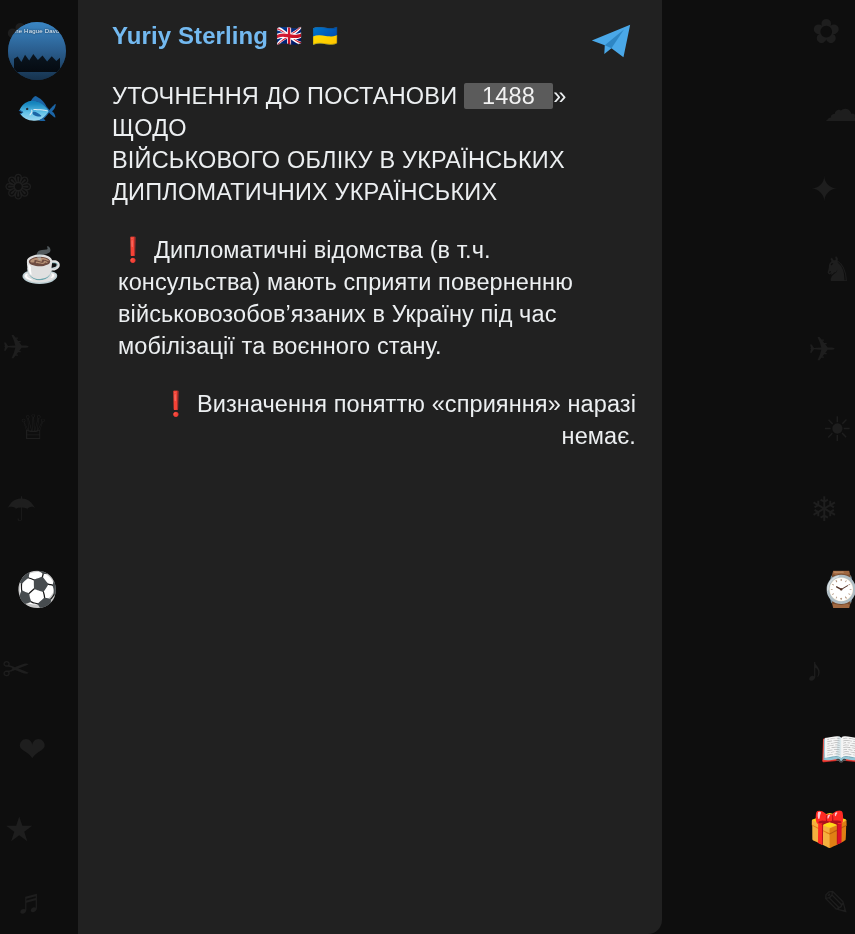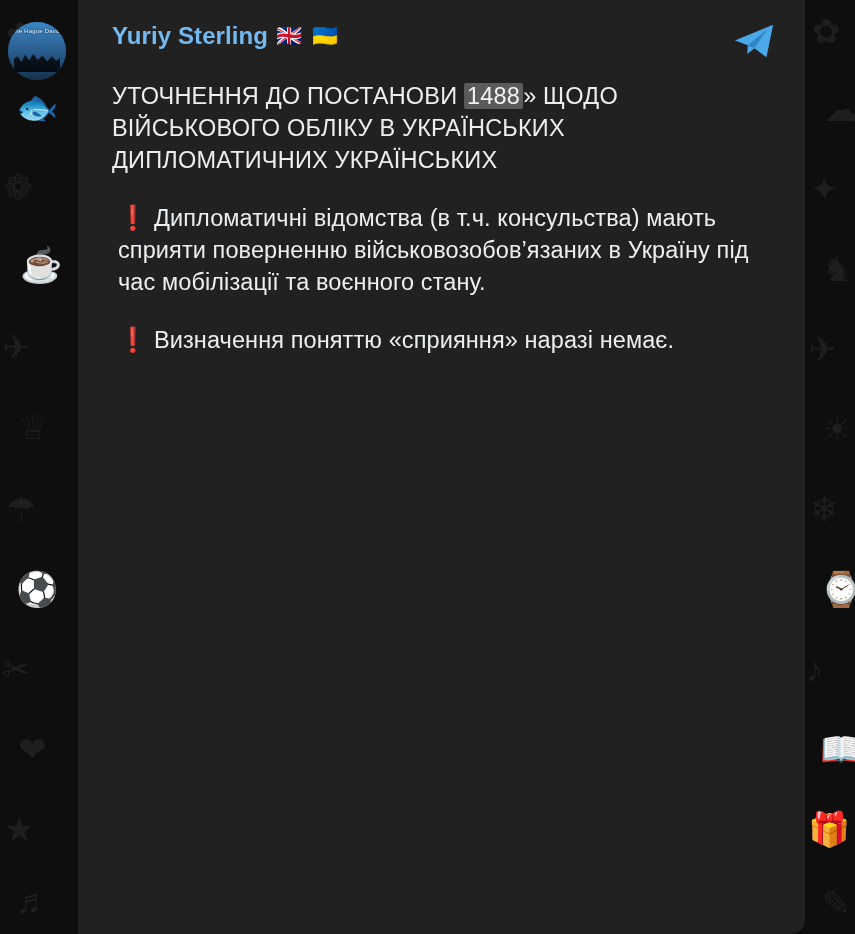--- a/index.html
+++ b/index.html
@@ -74,21 +74,21 @@
     color: #eaf4ff;
     letter-spacing: 0.2px;
     text-shadow: 0 0 2px rgba(0,0,0,.8);
   }
 
   
   .bubble {
     position: absolute;
     left: 78px;
     top: 0;
-    width: 727px;
+    width: 584px;
     min-height: 934px;
     background: #212121;
     border-radius: 0 0 14px 0;
     padding: 22px 26px 18px 34px;
     box-sizing: border-box;
   }
 
   .msg-header {
     display: flex;
     align-items: flex-start;
@@ -120,29 +120,29 @@
     margin-top: 16px;
     color: #eceff1;
     font-size: 23.5px;
     line-height: 32px;
     letter-spacing: .1px;
   }
   .para {
     margin: 0 0 26px 0;
     white-space: pre-wrap;
   }
-  .para:last-child { margin-bottom: 4px; }
+  .para:last-child { margin-bottom: 4px; text-align: right; }
 
   .caps {
     letter-spacing: .2px;
   }
   .hl {
     background: #5b5b5b;
     color: #f2f2f2;
-    padding: 0 3px;
+    padding: 0 18px;
     border-radius: 2px;
   }
 
   .numbox {
     display: inline-block;
     width: 22px;
     height: 22px;
     line-height: 22px;
     text-align: center;
     font-size: 15px;

